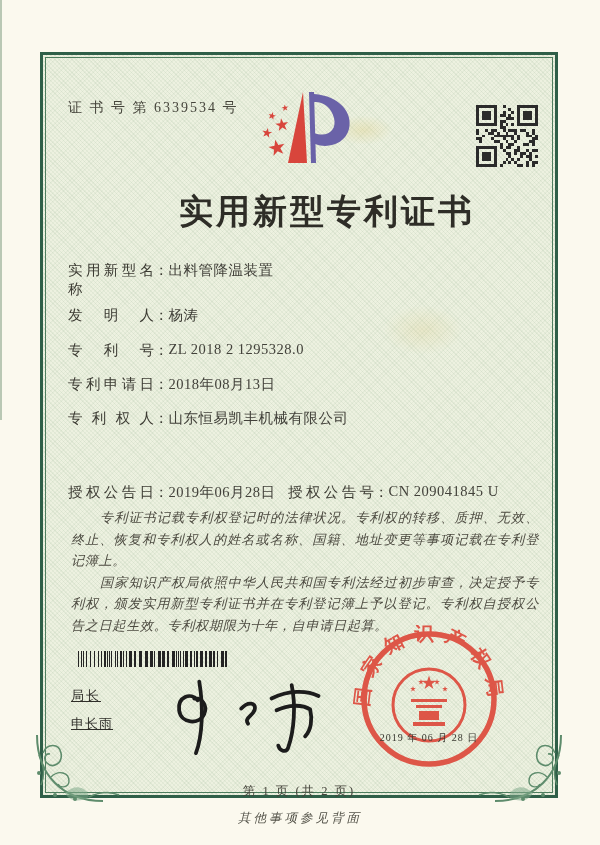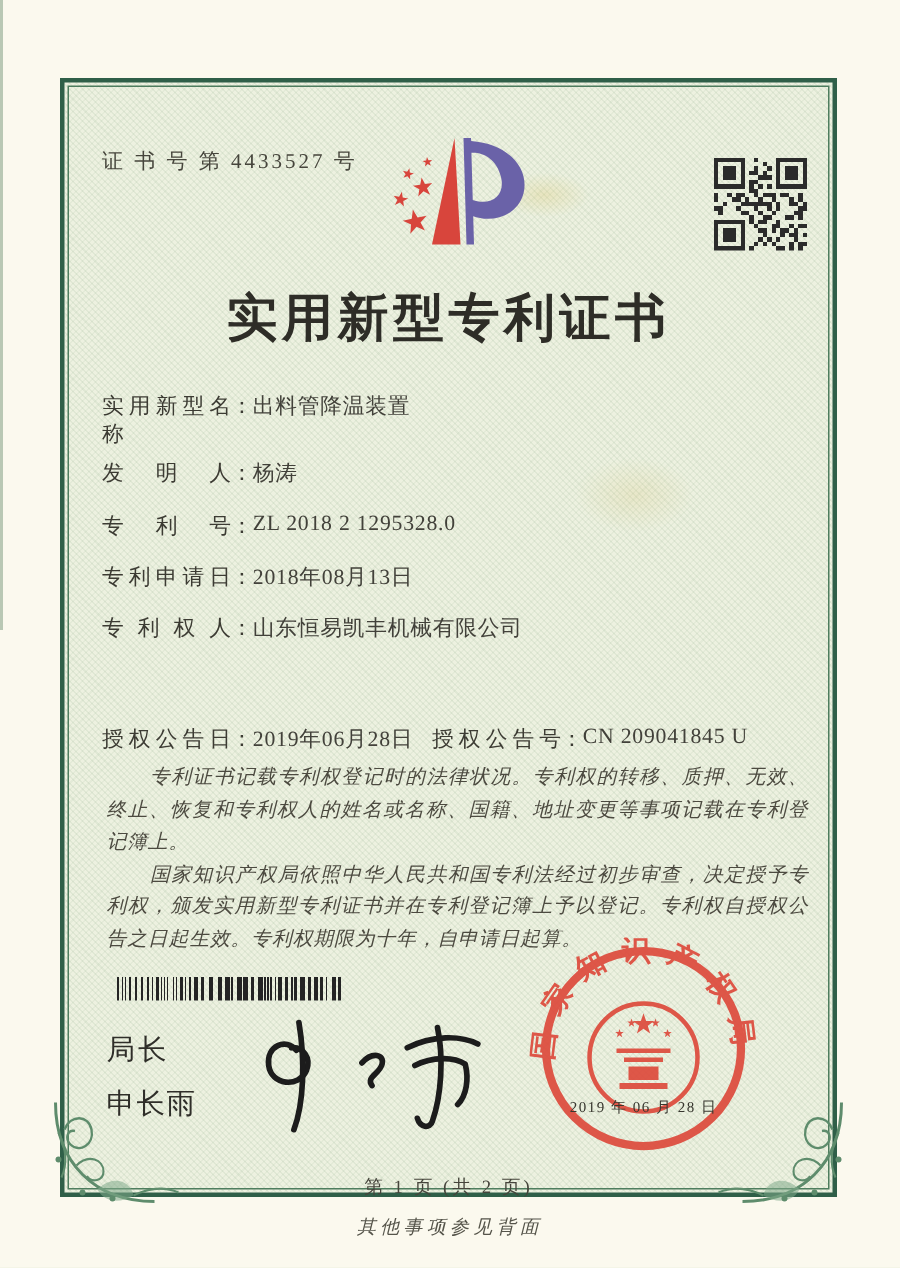--- a/index.html
+++ b/index.html
@@ -24,42 +24,42 @@
   .stain.a{left:290px;top:60px;width:60px;height:30px;background:radial-gradient(ellipse,rgba(215,190,90,.25),transparent 70%);}
   .stain.b{left:340px;top:250px;width:80px;height:50px;background:radial-gradient(ellipse,rgba(210,185,95,.18),transparent 70%);}
 
   .cert-number{position:absolute;left:25px;top:44px;font-size:14px;letter-spacing:2px;color:#46453c;}
 
   .logo{position:absolute;left:213px;top:30px;width:104px;height:92px;}
   .qr{position:absolute;left:433px;top:50px;width:62px;height:62px;}
 
   .title{
     position:absolute;left:0;top:134px;width:100%;text-align:center;
-    font-size:34px;font-weight:bold;letter-spacing:3px;color:#2e2d27;
+    font-size:34px;font-weight:bold;letter-spacing:3px;color:#2e2d27;padding-left:28px;
   }
 
   .row{position:absolute;left:25px;width:470px;font-size:14.5px;display:flex;align-items:flex-start;}
   .flabel{display:inline-block;width:86px;text-align:justify;text-align-last:justify;flex:0 0 86px;color:#3c3b33;}
   .colon::before{content:"：";}
   .fvalue{color:#42413a;letter-spacing:.5px;}
   .row.name{top:206px;} .row.inventor{top:251px;} .row.patent-no{top:286px;}
   .row.filing{top:320px;} .row.patentee{top:354px;} .row.address{top:389px;}
   .row.grant{top:428px;}
   .address .fvalue{width:372px;line-height:19px;}
   .grant-no-group{position:absolute;left:220px;top:0;display:flex;}
 
   .paragraphs{position:absolute;left:28px;top:452px;width:468px;}
   .paragraphs p{
     margin:0;font-size:13.2px;line-height:21.5px;text-indent:2.2em;
     font-style:italic;color:#4c4a40;letter-spacing:.6px;text-align:justify;
   }
 
   .barcode{position:absolute;left:35px;top:596px;width:150px;height:16px;}
 
-  .signer{position:absolute;left:28px;top:632px;font-size:19px;color:#2f2e29;letter-spacing:2px;}
+  .signer{position:absolute;left:28px;top:632px;font-size:13px;color:#2f2e29;letter-spacing:2px;text-decoration:underline;}
   .signer .name{margin-top:10px;letter-spacing:1px;}
   .signature{position:absolute;left:120px;top:620px;width:170px;height:84px;}
 
   .seal{position:absolute;left:310px;top:570px;width:152px;height:152px;opacity:.92;}
   .seal-date{
     position:absolute;left:306px;top:676px;width:160px;text-align:center;
     font-size:10px;color:#38372f;letter-spacing:1px;z-index:3;
   }
 
   .page-indicator{position:absolute;left:0;top:728px;width:100%;text-align:center;font-size:12.5px;color:#45443b;letter-spacing:2px;}
@@ -72,21 +72,21 @@
 </head>
 <body>
 
 <div class="scan-edge"></div>
 
 <div class="frame">
   <div class="frame-inner"></div>
   <div class="stain a"></div>
   <div class="stain b"></div>
 
-  <div class="cert-number">证 书 号 第 4433527 号</div>
+  <div class="cert-number">证 书 号 第 6339534 号</div>
 
   <svg class="logo" viewBox="0 0 104 92">
     <polygon points="47,7 51,78 32,78" fill="#d8453c"></polygon>
     <polygon points="53,7 58,7 60,78 55,78" fill="#6a62a8"></polygon>
     <path d="M58,9 C84,11 97,28 93,44 C89,59 72,64 59,59 L58,48 C72,53 81,45 78,33 C75,21 66,16 57,17 Z" fill="#6a62a8"></path>
     <g fill="#d8453c">
       <polygon points="0,-10 2.35,-3.09 9.51,-3.09 3.8,1.18 5.88,8.09 0,3.82 -5.88,8.09 -3.8,1.18 -9.51,-3.09 -2.35,-3.09" transform="translate(21,63) scale(0.85) rotate(-12)"></polygon>
       <polygon points="0,-10 2.35,-3.09 9.51,-3.09 3.8,1.18 5.88,8.09 0,3.82 -5.88,8.09 -3.8,1.18 -9.51,-3.09 -2.35,-3.09" transform="translate(11,48) scale(0.52) rotate(10)"></polygon>
       <polygon points="0,-10 2.35,-3.09 9.51,-3.09 3.8,1.18 5.88,8.09 0,3.82 -5.88,8.09 -3.8,1.18 -9.51,-3.09 -2.35,-3.09" transform="translate(26,40) scale(0.68) rotate(-8)"></polygon>
       <polygon points="0,-10 2.35,-3.09 9.51,-3.09 3.8,1.18 5.88,8.09 0,3.82 -5.88,8.09 -3.8,1.18 -9.51,-3.09 -2.35,-3.09" transform="translate(16,31) scale(0.4) rotate(14)"></polygon>

